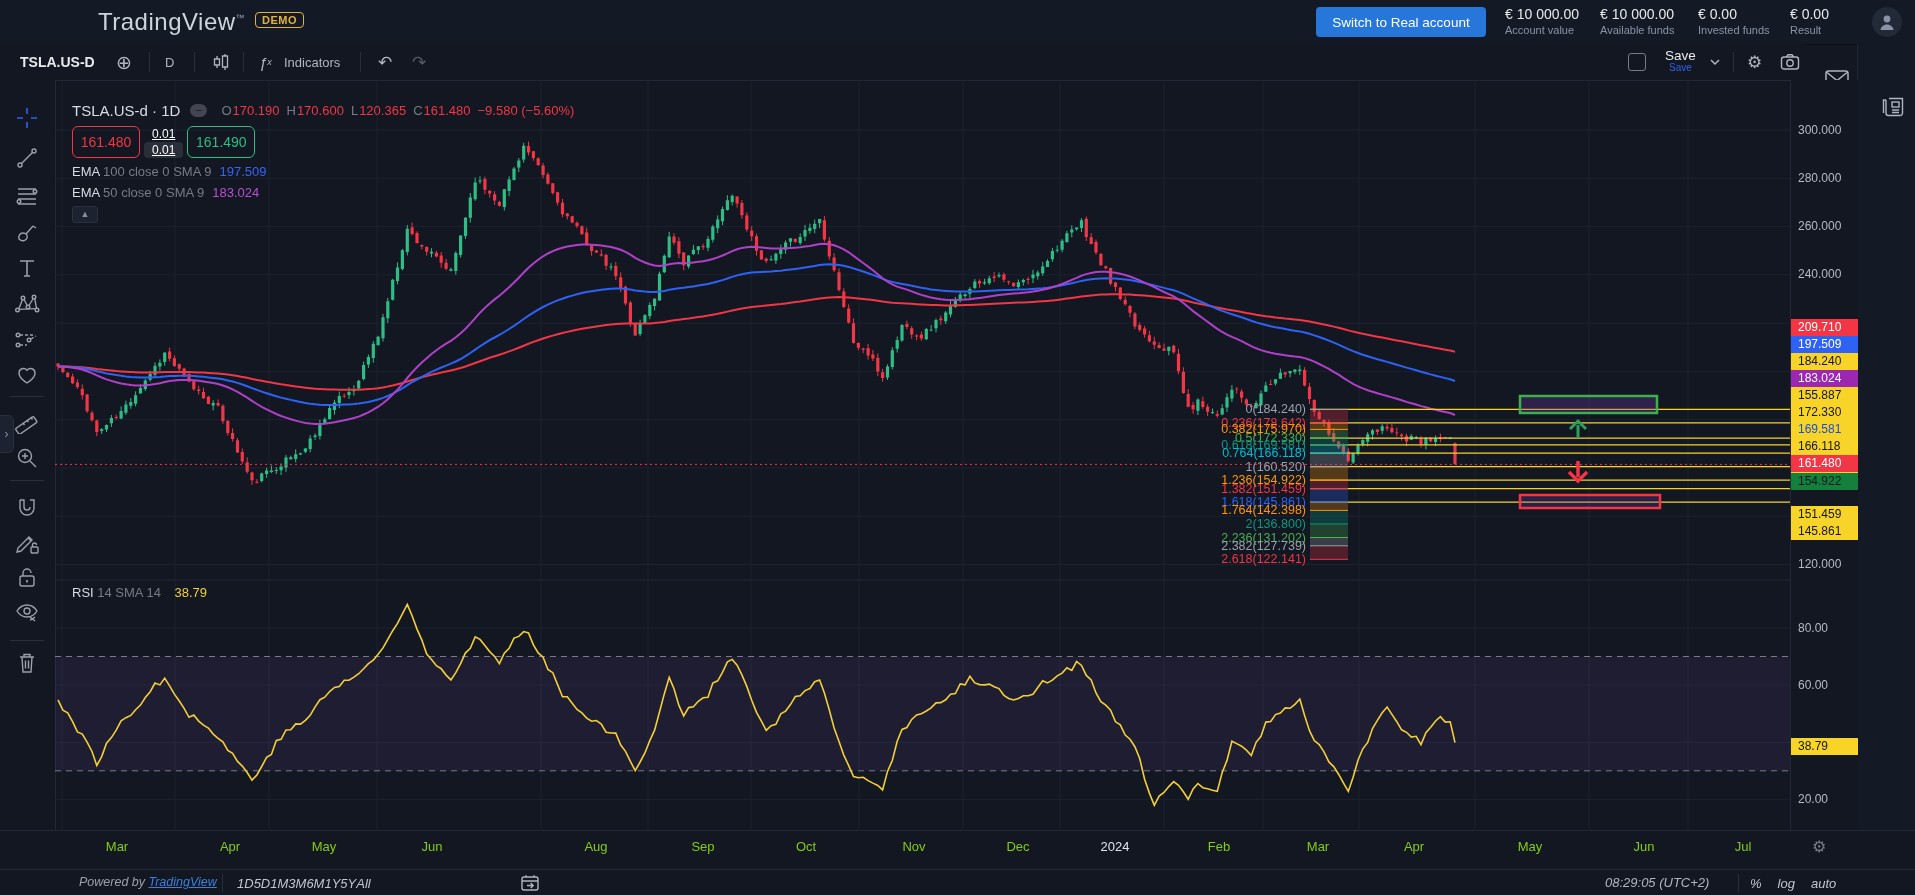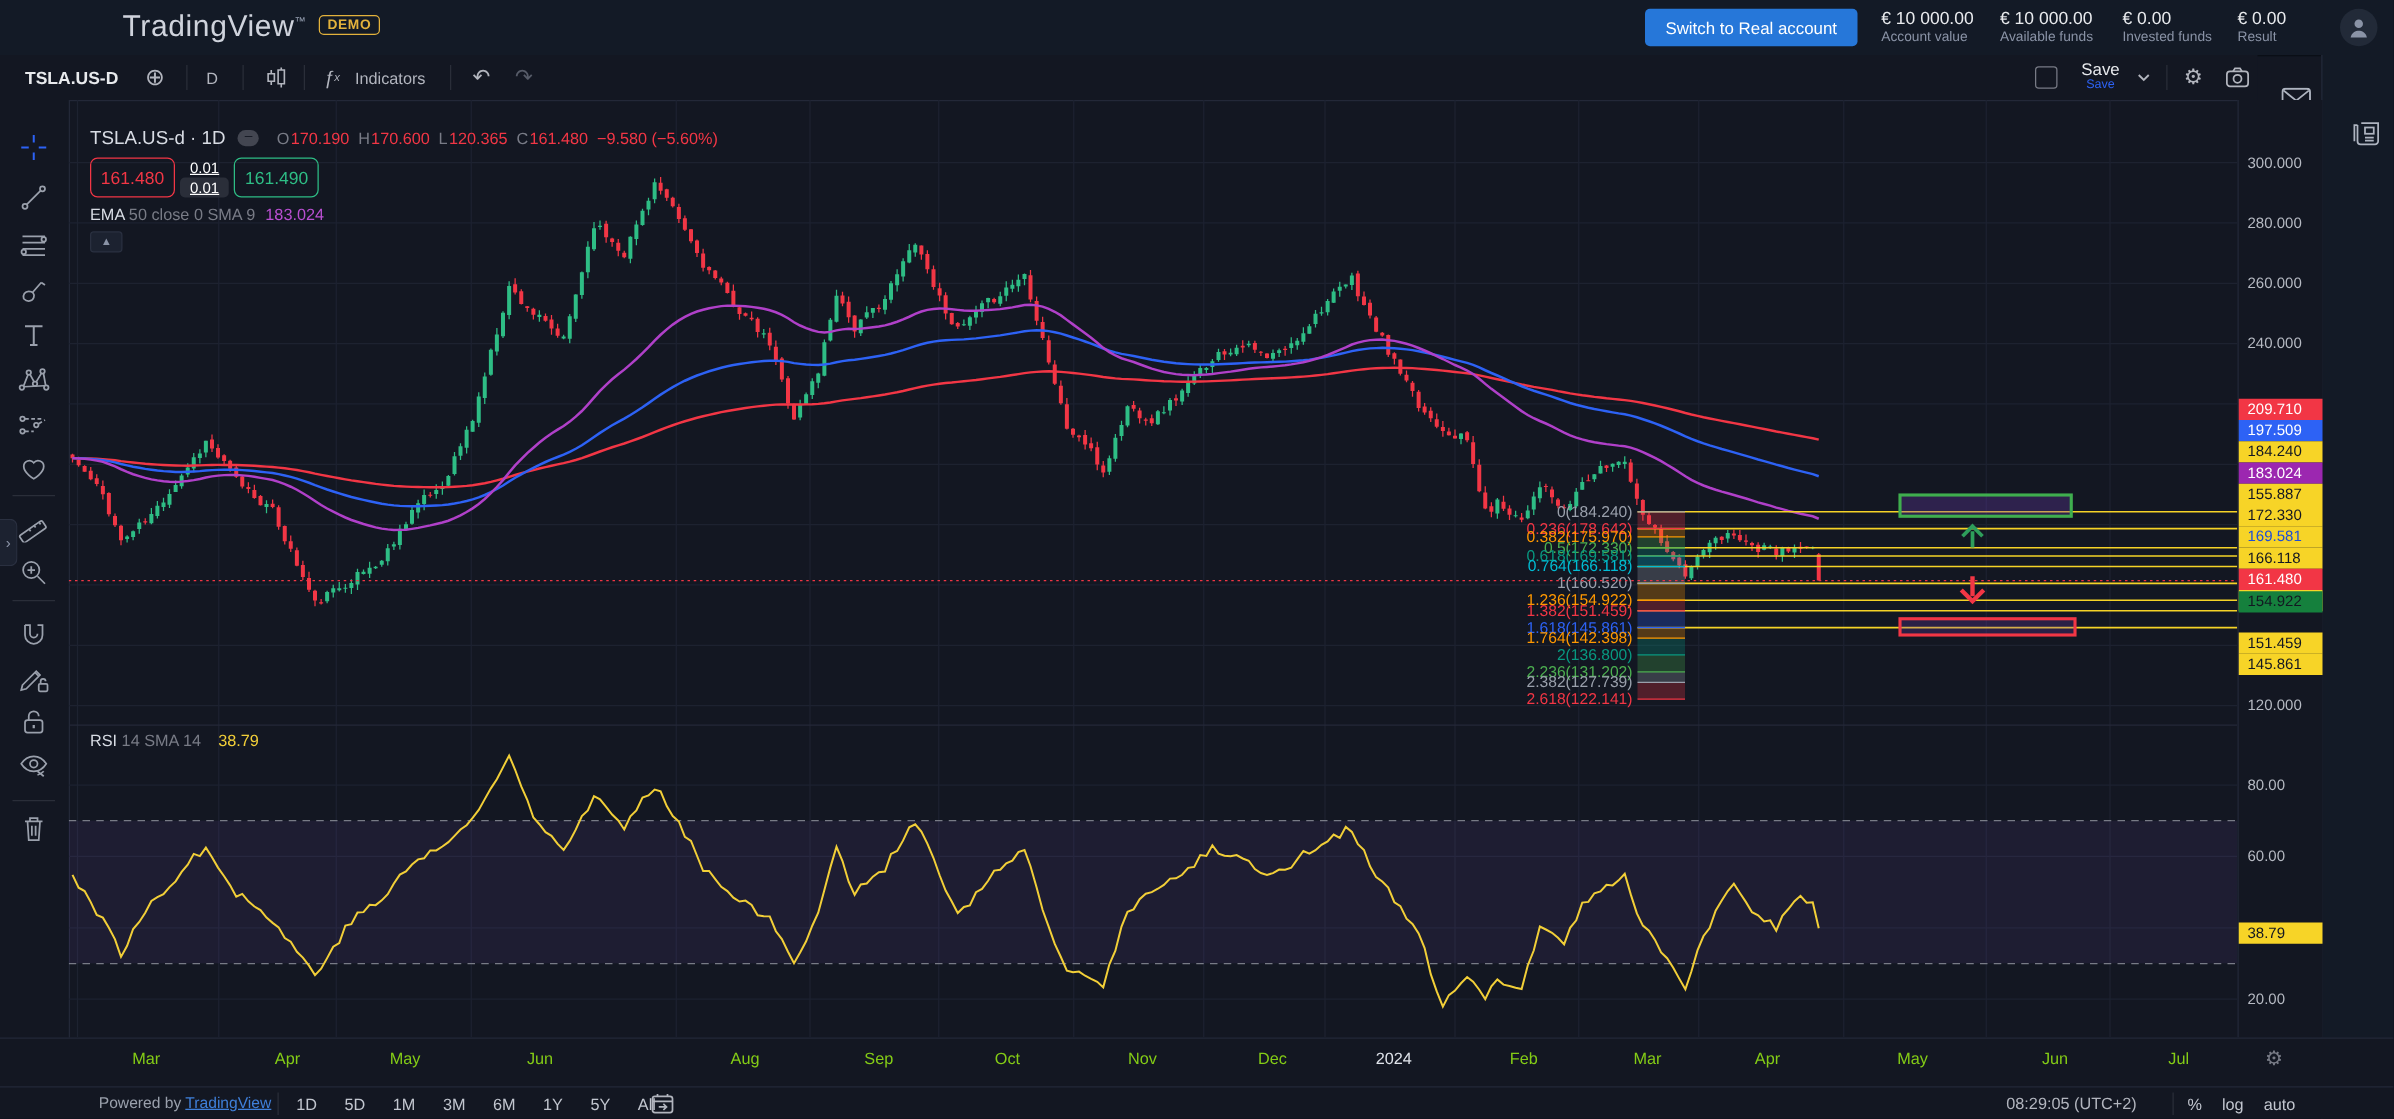--- a/index.html
+++ b/index.html
@@ -53,24 +53,24 @@
   
   #price-scale{position:absolute;left:1790px;top:80px;width:67px;height:750px;background:#131722;border-left:1px solid #232838;}
   .pl{position:absolute;left:0;width:100%;text-align:left;padding-left:7px;font-size:12px;color:#b6bac3;height:17px;line-height:17px;box-sizing:border-box;}
   .cl{position:absolute;left:0;width:100%;text-align:left;padding-left:7px;font-size:12px;height:17px;line-height:17px;box-sizing:border-box;}
   
   #time-axis{position:absolute;left:0px;top:830px;width:1915px;height:39px;background:#131722;border-top:1px solid #232838;}
   .mlab{position:absolute;top:8px;transform:translateX(-50%);font-size:13px;color:#84cc16;}
   .mlab.major{color:#dfe3ea;}
   #axis-gear{position:absolute;left:1812px;top:6px;font-size:16px;color:#787b86;cursor:pointer;}
   
-  #footer{position:absolute;left:0;top:869px;width:1915px;height:26px;background:#131722;border-top:1px solid #232838;font-size:13px;color:#b2b5be;}
+  #footer{position:absolute;left:0;top:869px;width:1915px;height:26px;background:#131722;border-top:1px solid #232838;font-size:13px;color:#b2b5be;font-style:italic;}
   #powered{position:absolute;left:79px;top:5px;color:#9aa0ac;font-size:12.5px;}
   #powered a{color:#3f7fd9;text-decoration:underline;cursor:pointer;}
-  #ranges{position:absolute;left:237px;top:0;height:26px;display:flex;align-items:center;gap:22px;}
+  #ranges{position:absolute;left:237px;top:0;height:26px;display:flex;align-items:center;}
   .rng{cursor:pointer;color:#c2c6cf;font-size:13px;}
   #goto-date{position:absolute;left:520px;top:4px;cursor:pointer;}
   #clock{position:absolute;left:1605px;top:5px;color:#b2b5be;}
   #fmt{position:absolute;left:1750px;top:0;height:26px;display:flex;align-items:center;gap:16px;}
   .fsep{position:absolute;left:222px;top:4px;width:1px;height:18px;background:#2a2e39;}
   .fsep2{position:absolute;left:1738px;top:4px;width:1px;height:18px;background:#2a2e39;}
 </style>
 </head>
 <body>
 
@@ -376,20 +376,21 @@
       </div>
       <div id="quote-row">
         <div class="qbox" id="sell-box">161.480</div>
         <div id="spread-col">
           <span>0.01</span>
           <span id="spread-box">0.01</span>
         </div>
         <div class="qbox" id="buy-box">161.490</div>
       </div>
       <div id="ema-rows">
+          <div class="ema-row"><b>EMA</b> 100 close 0 SMA 9<span class="val" style="color:#3964f9">197.509</span></div>
           <div class="ema-row"><b>EMA</b> 50 close 0 SMA 9<span class="val" style="color:#b94fd1">183.024</span></div>
         </div>
       <div id="legend-collapse">▲</div>
     </div>
 
     <div id="rsi-legend">
       <b>RSI</b> <span>14 SMA 14</span>
       <span id="rsi-val" style="margin-left: 10px; color: rgb(242, 207, 56);">38.79</span>
     </div>
   </div>

